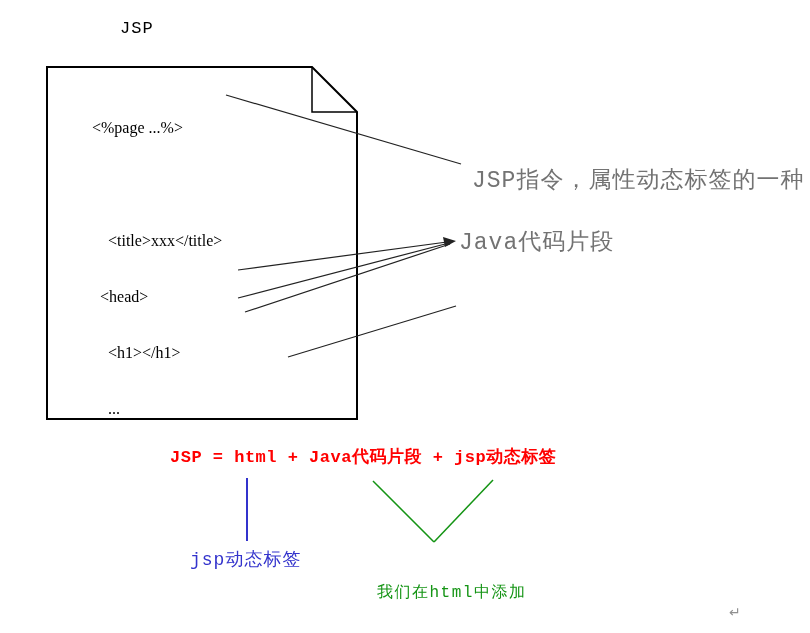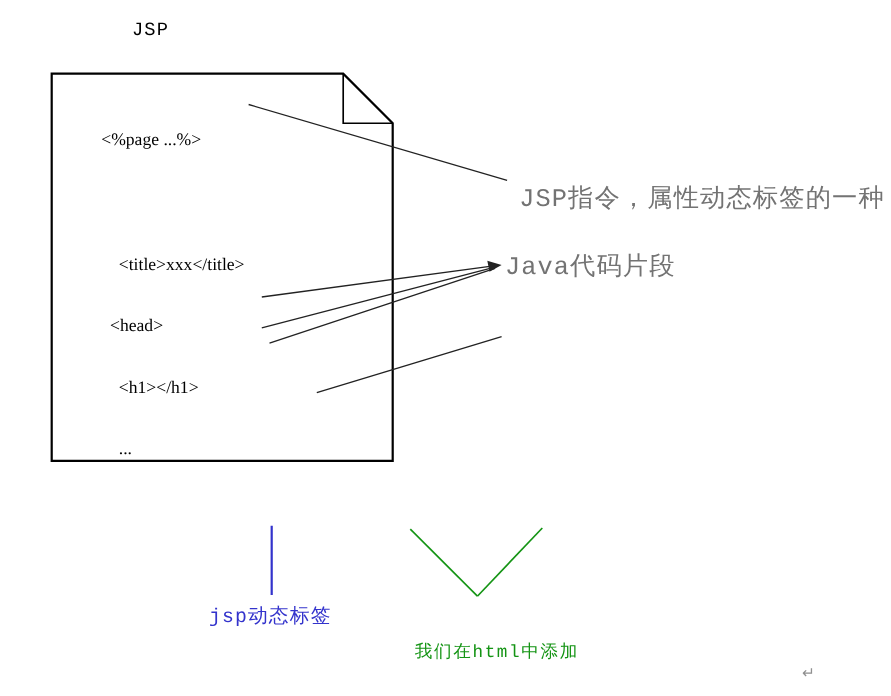--- a/index.html
+++ b/index.html
@@ -103,20 +103,21 @@
     
     
     
     
     
   </div>
 
   <div class="abs callout callout-directive">JSP指令，属性动态标签的一种</div>
   <div class="abs callout callout-java">Java代码片段</div>
 
+  <div class="abs formula">JSP = html + Java代码片段 + jsp动态标签</div>
 
   <div class="abs frontend-label">jsp动态标签</div>
 
   <div class="abs explain-block">
     <div>我们在html中添加</div>
     
     
   </div>
 
   <div class="abs return-mark">↵</div>

